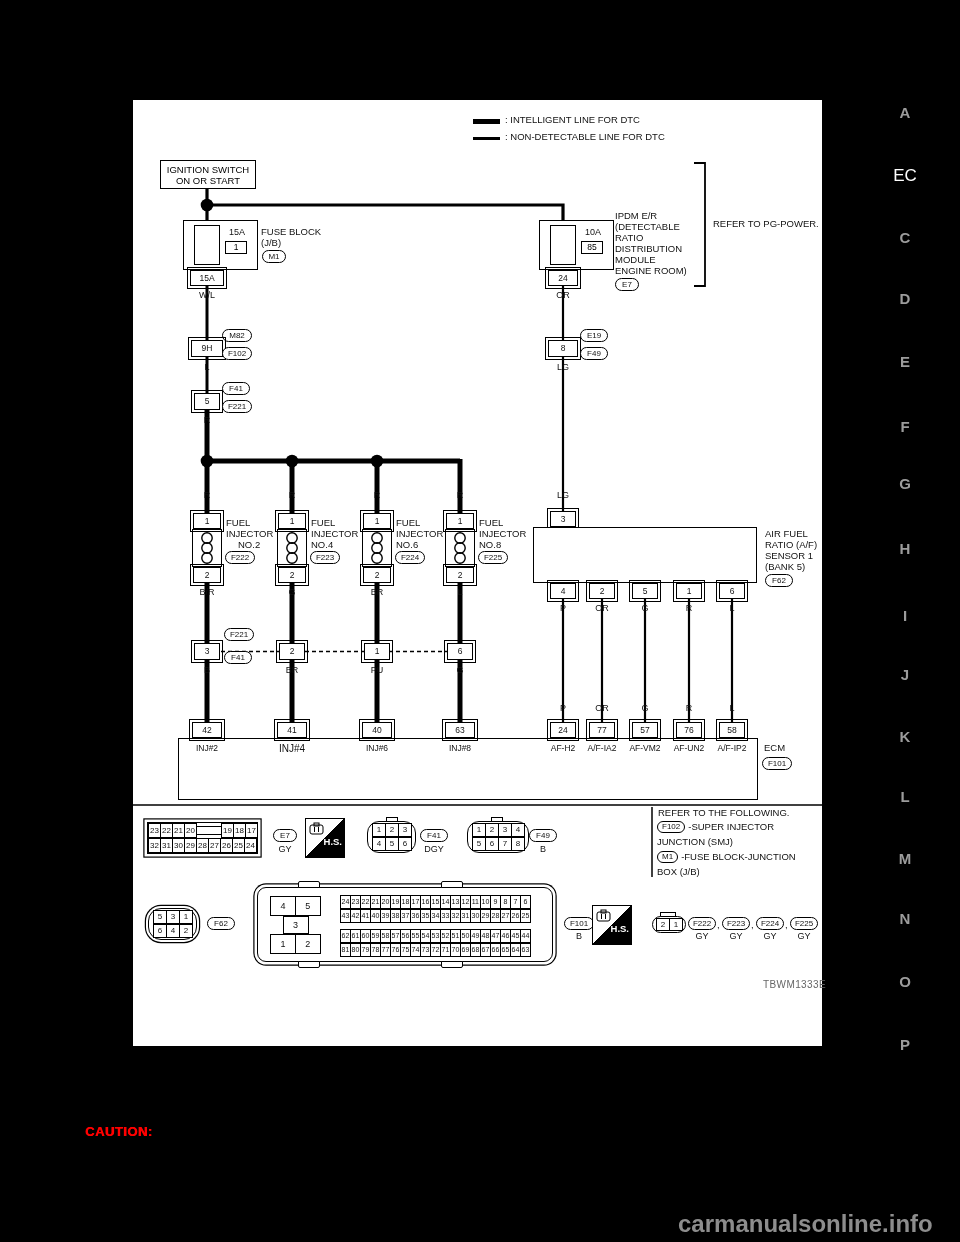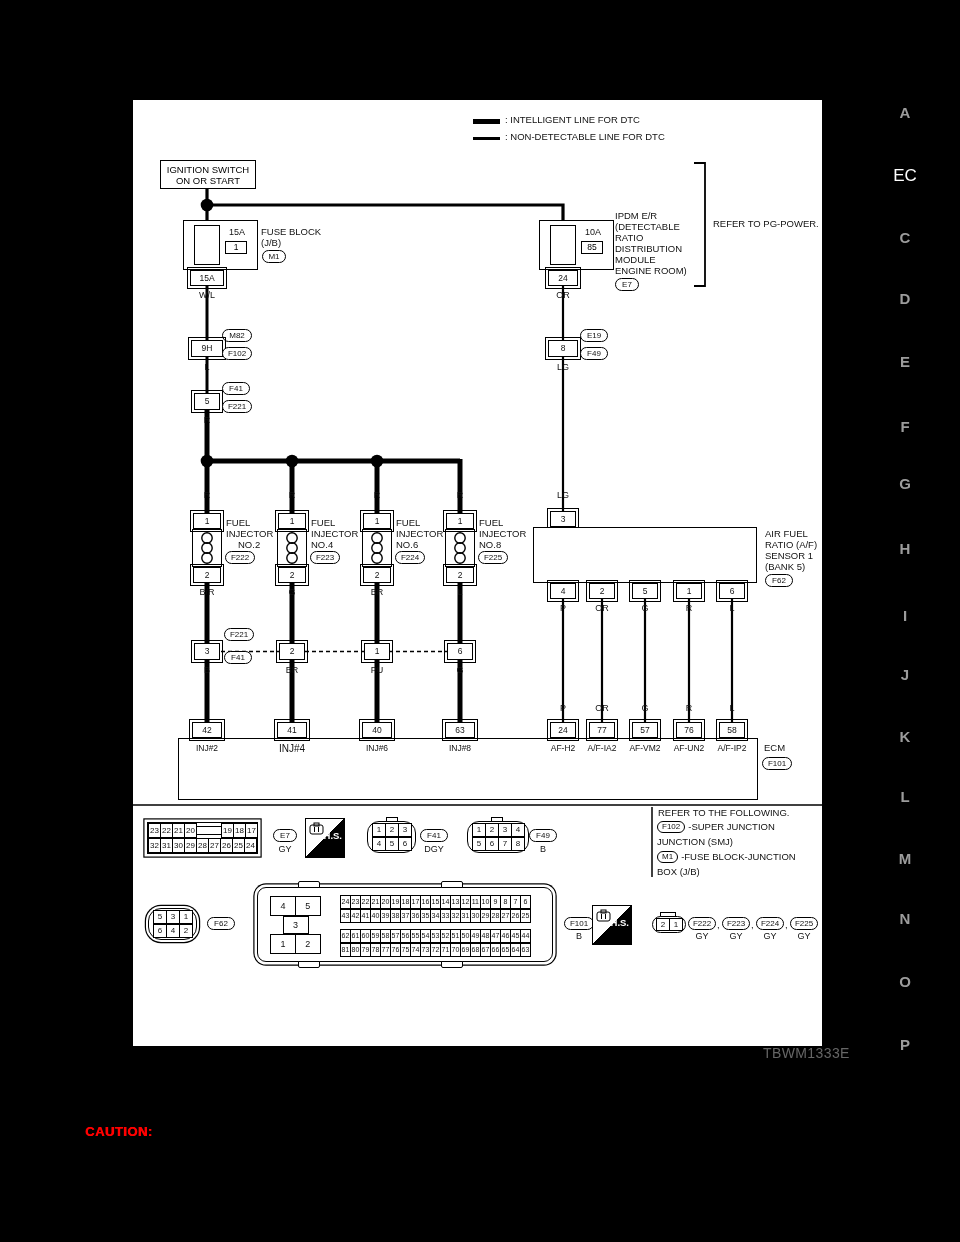--- a/index.html
+++ b/index.html
@@ -40,29 +40,29 @@
   .bcell{box-sizing:border-box;border:1.2px solid #000;width:26px;height:20px;font-size:9px;
          line-height:18px;text-align:center;background:#fff;margin-right:-1.2px;color:#111;}
   .ncell{box-sizing:border-box;border:0.8px solid #000;width:10.8px;height:14px;font-size:7px;
          line-height:12.5px;text-align:center;background:#fff;margin-right:-0.8px;color:#111;}
   .fcell{box-sizing:border-box;border:1px solid #000;width:14px;height:14px;font-size:8px;
          line-height:12.5px;text-align:center;background:#fff;margin-right:-1px;color:#111;}
   .e7blank:empty{width:26px;height:9px;align-self:center;border-width:1.1px;}
   
   .hs{position:absolute;box-sizing:border-box;width:40px;height:40px;border:1.3px solid #000;
       background:linear-gradient(135deg,#fff 49.4%,#000 50%);}
-  .hs-text{position:absolute;right:2px;bottom:16px;color:#fff;font-size:9.5px;font-weight:bold;text-align:center;}
+  .hs-text{position:absolute;right:2px;bottom:10px;color:#fff;font-size:9.5px;font-weight:bold;text-align:center;}
   
   .side-letter{position:absolute;left:890px;width:30px;text-align:center;font-size:15px;
                font-weight:bold;color:#9c9c9c;}
   .side-letter.active{color:#fff;font-weight:normal;font-size:17px;}
   .caution{position:absolute;left:85px;top:1124px;font-size:13px;font-weight:bold;color:#f00;
            letter-spacing:0.5px;text-shadow:0.6px 0 0 #f00;}
   .watermark{position:absolute;left:678px;top:1210px;font-size:24px;font-weight:600;color:#8d8d8d;}
-  .tbwm{position:absolute;left:630px;top:945px;font-size:14px;color:#666;letter-spacing:0.4px;}
+  .tbwm{position:absolute;left:630px;top:879px;font-size:10px;color:#666;letter-spacing:0.4px;}
   .refer-line{position:absolute;font-size:9.5px;white-space:pre;color:#111;}
 </style>
 </head>
 <body>
 
 <div class="screen">
   <div class="diagram">
 
     <svg class="wires" width="689" height="946" viewBox="0 0 689 946">
 
@@ -278,21 +278,21 @@
     <div class="wlbl" style="left:302px;top:643px;width:50px;font-size:8.5px;">INJ#8</div>
     <div class="wlbl" style="left:407px;top:643px;width:46px;font-size:8.5px;">AF-H2</div>
     <div class="wlbl" style="left:446px;top:643px;width:46px;font-size:8.5px;">A/F-IA2</div>
     <div class="wlbl" style="left:489px;top:643px;width:46px;font-size:8.5px;">AF-VM2</div>
     <div class="wlbl" style="left:533px;top:643px;width:46px;font-size:8.5px;">AF-UN2</div>
     <div class="wlbl" style="left:576px;top:643px;width:46px;font-size:8.5px;">A/F-IP2</div>
     <div class="lbl" style="left:631px;top:642px;">ECM</div>
     <div class="oval" style="left:629px;top:657px;width:30px;">F101</div>
 
     <div class="refer-line" style="left:525px;top:707px;">REFER TO THE FOLLOWING.</div>
-    <div class="refer-line" style="left:524px;top:721px;"><span class="oval-inline">F102</span><span>-SUPER JUNCTION</span></div>
+    <div class="refer-line" style="left:524px;top:721px;"><span class="oval-inline">F102</span><span>-SUPER INJECTOR</span></div>
     <div class="refer-line" style="left:524px;top:736px;">JUNCTION (SMJ)</div>
     <div class="refer-line" style="left:524px;top:751px;"><span class="oval-inline">M1</span><span>-FUSE BLOCK-JUNCTION</span></div>
     <div class="refer-line" style="left:524px;top:766px;">BOX (J/B)</div>
 
     <div class="dgrid" style="left:14px;top:722px;">
       <div class="cellrow">
           <div class="cell e7blank">23</div>
           <div class="cell e7blank">22</div>
           <div class="cell e7blank">21</div>
           <div class="cell e7blank">20</div>
@@ -525,13 +525,14 @@
   <div class="side-letter" style="top:607px;">I</div>
   <div class="side-letter" style="top:666px;">J</div>
   <div class="side-letter" style="top:728px;">K</div>
   <div class="side-letter" style="top:788px;">L</div>
   <div class="side-letter" style="top:850px;">M</div>
   <div class="side-letter" style="top:910px;">N</div>
   <div class="side-letter" style="top:973px;">O</div>
   <div class="side-letter" style="top:1036px;">P</div>
 
   <div class="caution">CAUTION:</div>
+  <div class="watermark">carmanualsonline.info</div>
 </div>
 
 </body></html>

